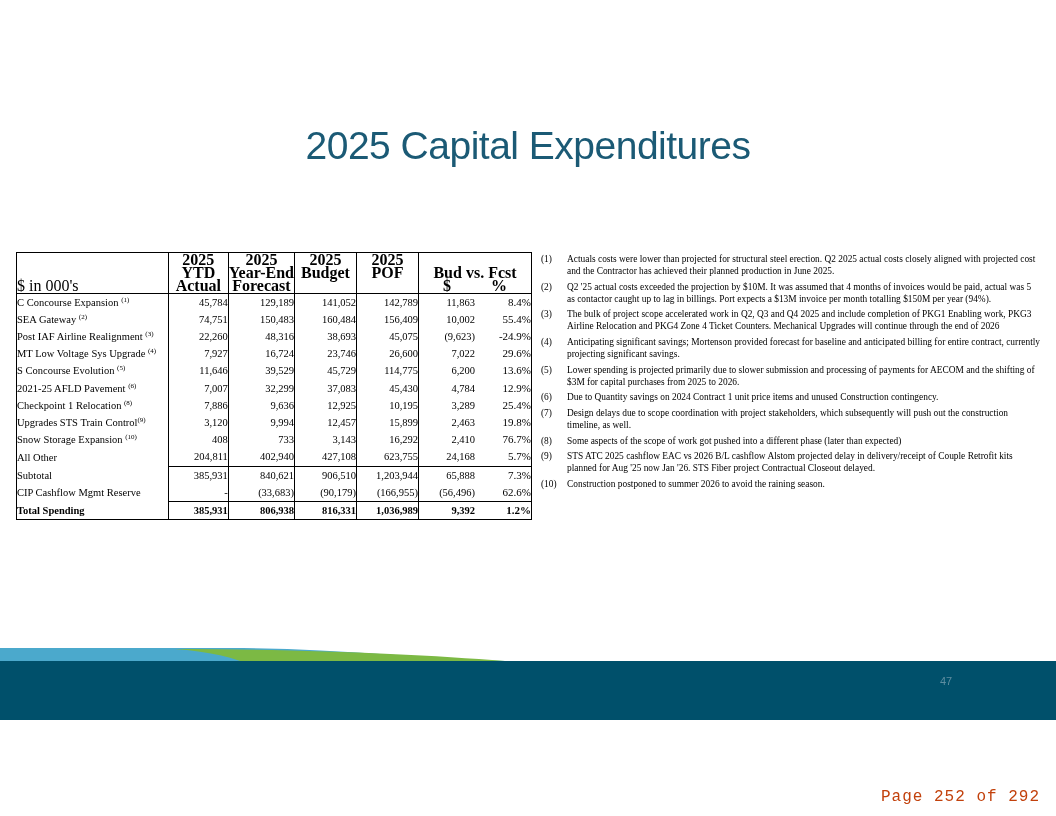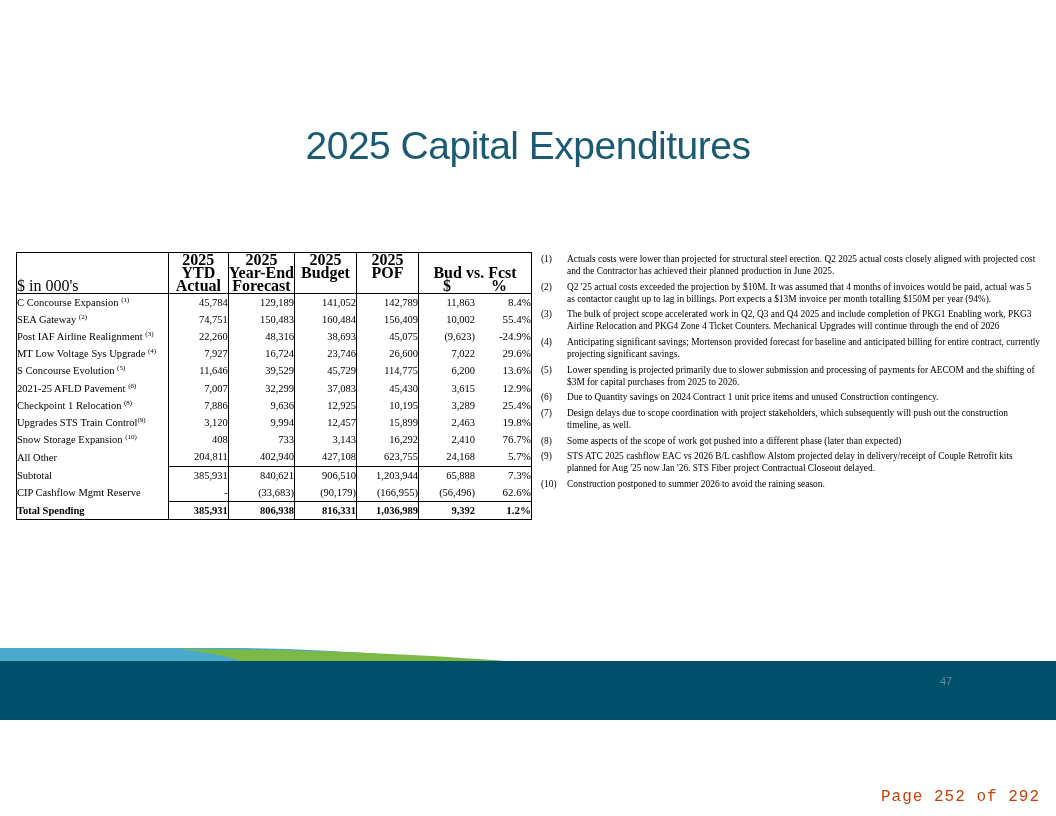--- a/index.html
+++ b/index.html
@@ -255,21 +255,21 @@
         <td class="num b-left">6,200</td>
         <td class="num-narrow b-right">13.6%</td>
       </tr>
 
       <tr>
         <td class="lbl b-left"><span>2021-25 AFLD Pavement</span> <sup class="fn">(6)</sup></td>
         <td class="num b-left">7,007</td>
         <td class="num b-left">32,299</td>
         <td class="num b-left">37,083</td>
         <td class="num b-left">45,430</td>
-        <td class="num b-left">3,615</td>
+        <td class="num b-left">4,784</td>
         <td class="num-narrow b-right">12.9%</td>
       </tr>
 
 
       <tr>
         <td class="lbl b-left"><span>Checkpoint 1 Relocation</span> <sup class="fn">(8)</sup></td>
         <td class="num b-left">7,886</td>
         <td class="num b-left">9,636</td>
         <td class="num b-left">12,925</td>
         <td class="num b-left">10,195</td>

